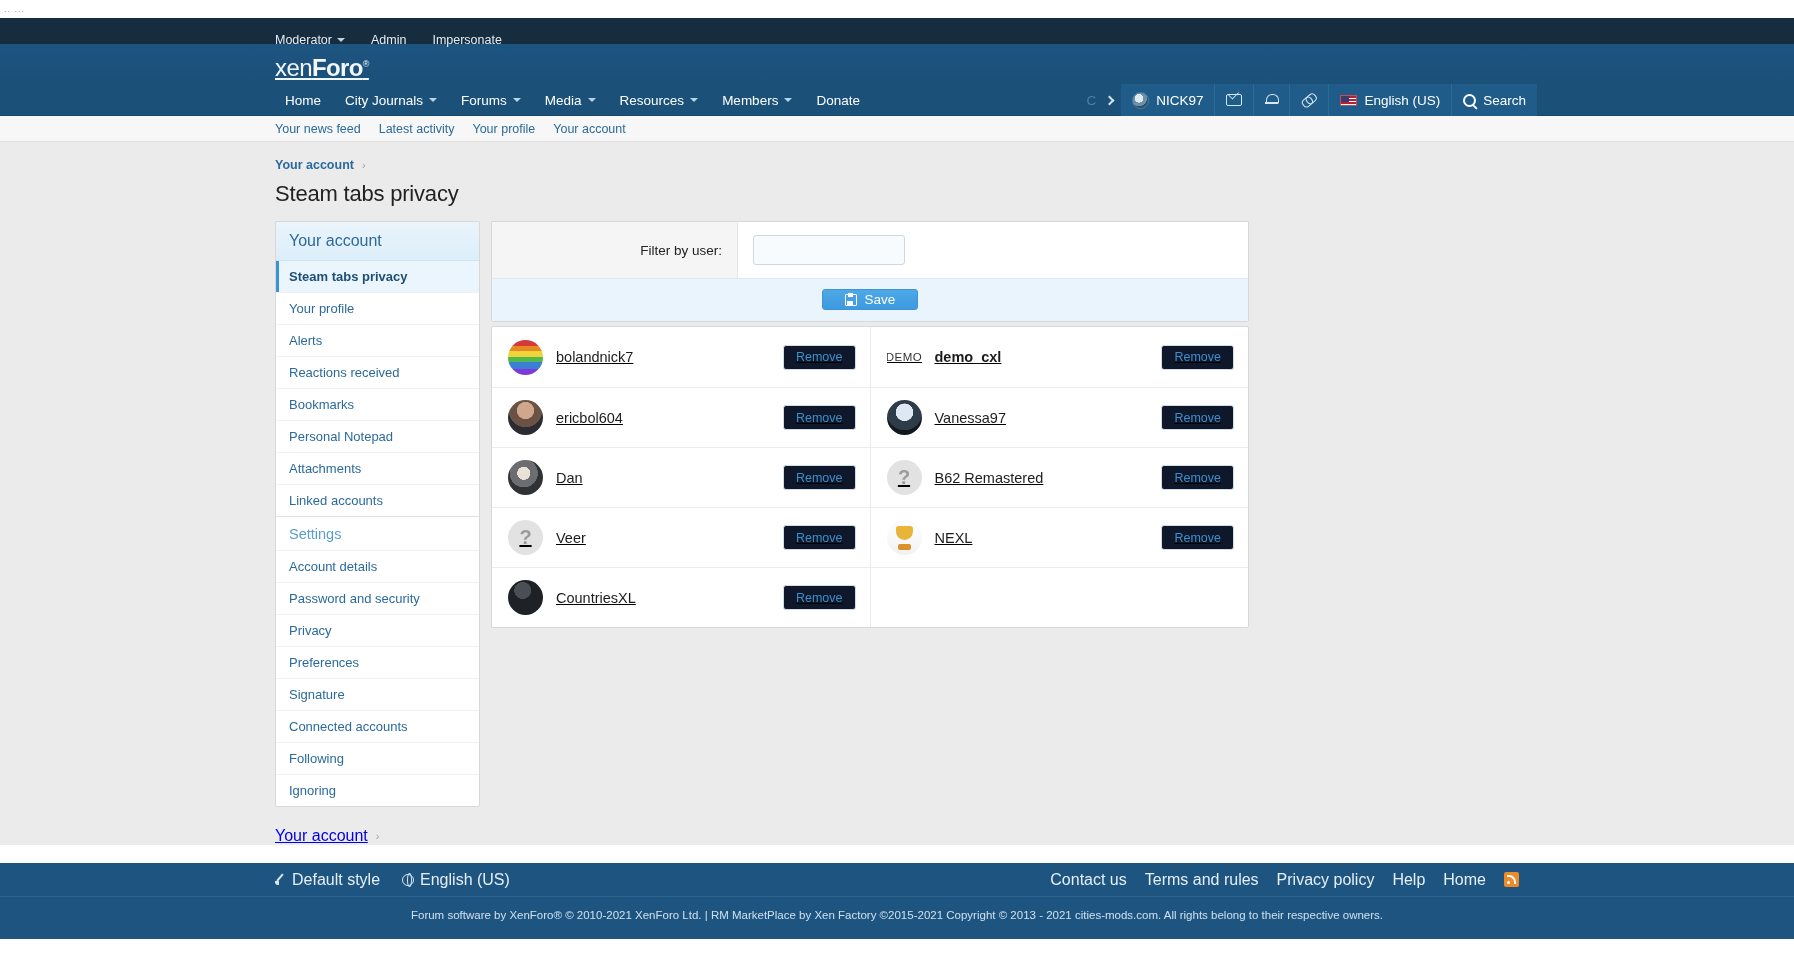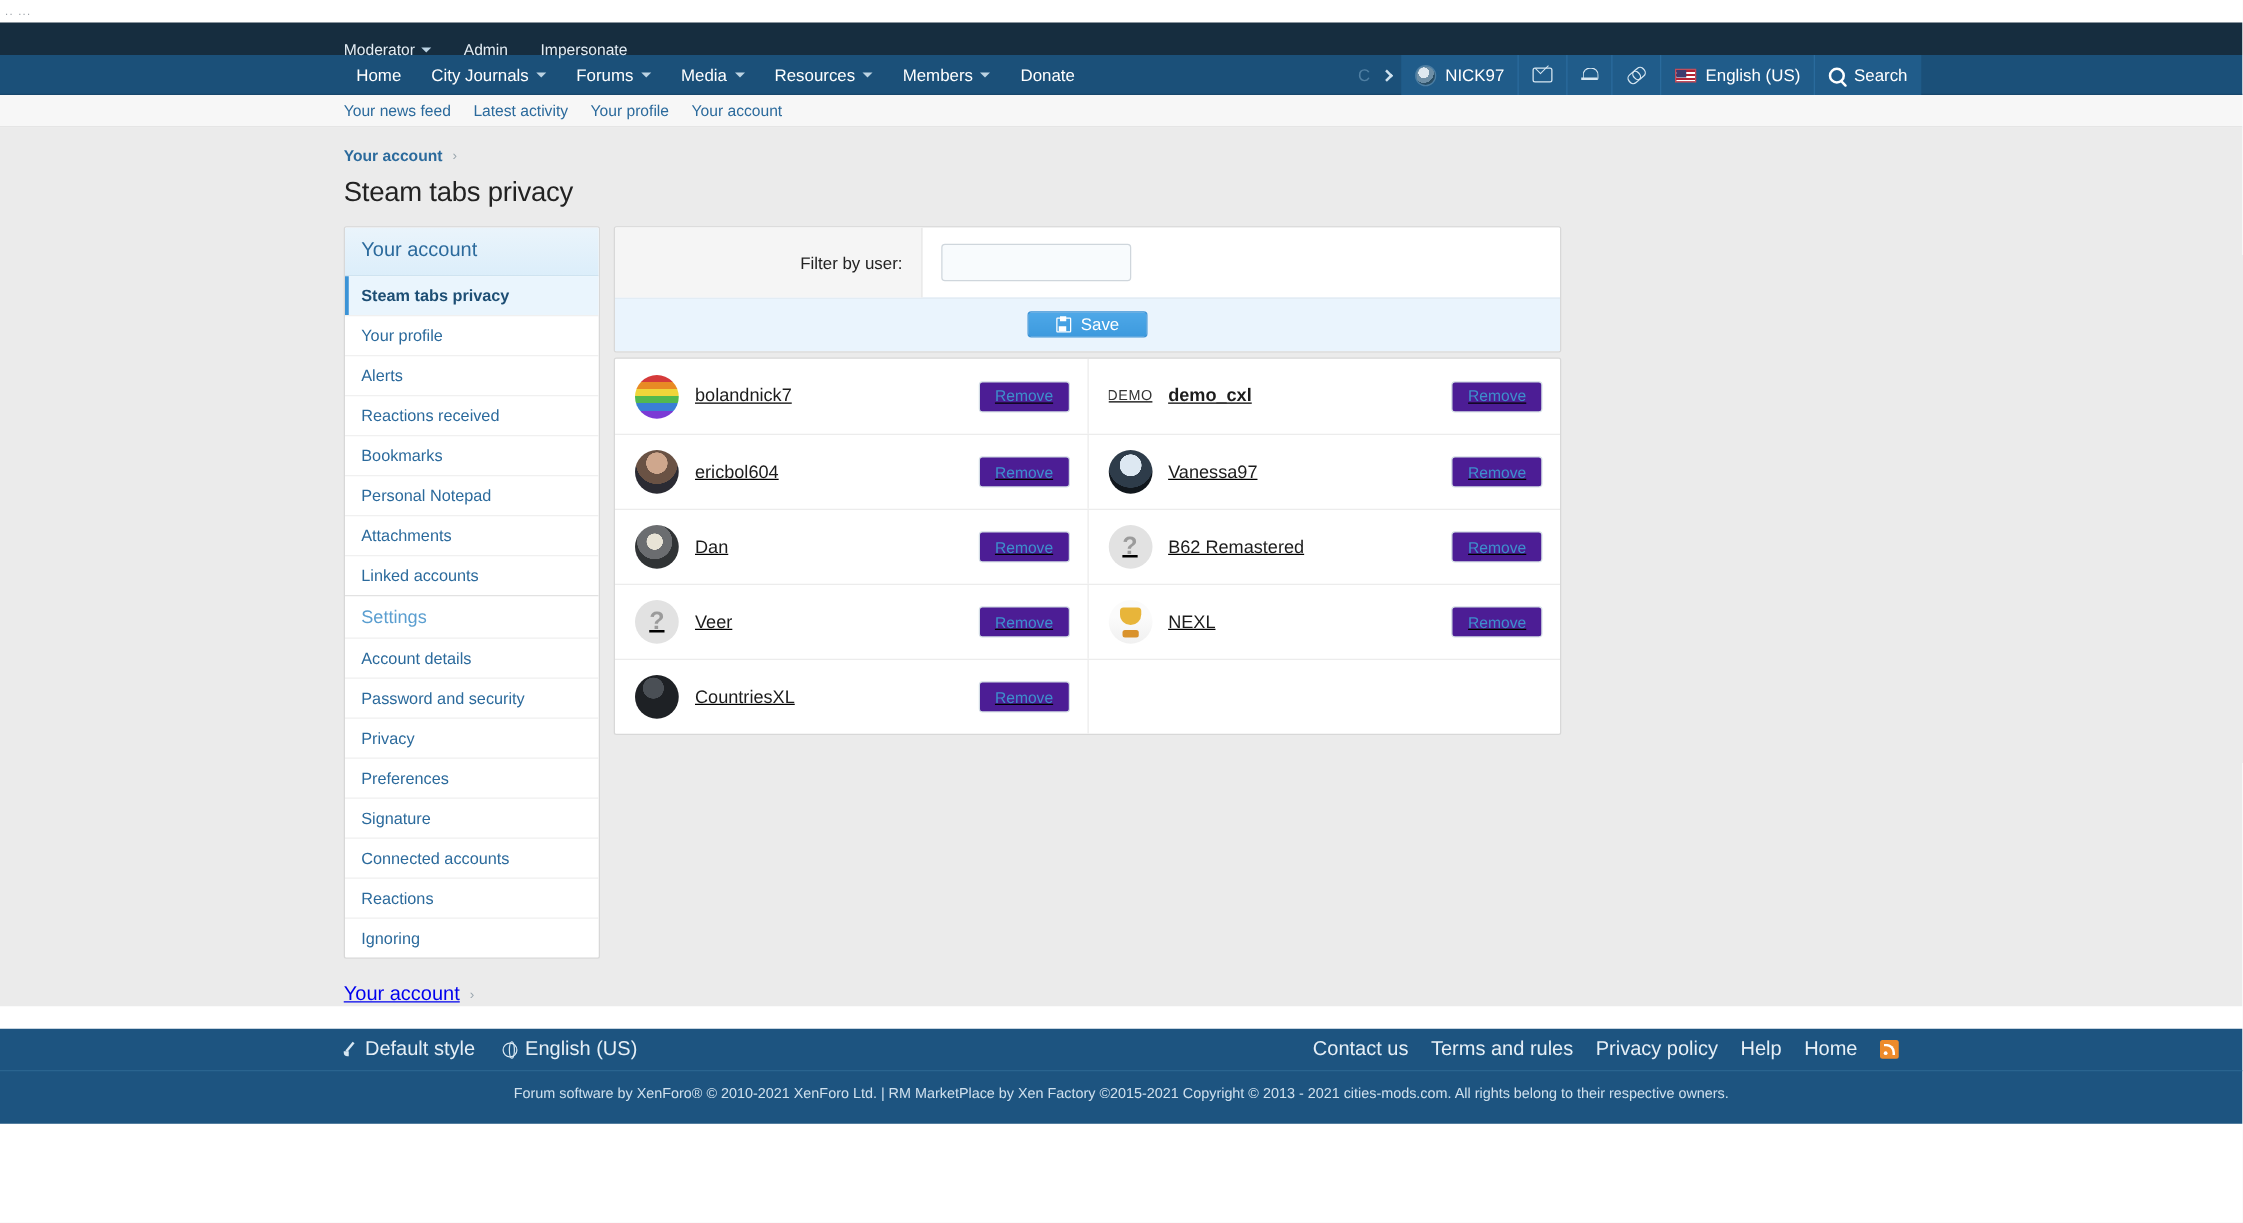--- a/index.html
+++ b/index.html
@@ -249,21 +249,21 @@
     content: ""; position: absolute; left: 11px; bottom: 5px; width: 13px; height: 6px;
     background: #d9922c; border-radius: 2px; z-index: 2;
   }
   .av-demo {
     background: #ffffff; border-radius: 0; display: flex; align-items: center; justify-content: center;
     font-size: 11.5px; color: #333; letter-spacing: 0.5px; font-weight: 400;
   }
   .uname { font-size: 14.5px; color: #1c1c1c; flex: 1; }
   .uname.bold { font-weight: bold; }
   .btn-remove {
-    background: #4c1d95; border: 1px solid #d3dde5; border-radius: 3px;
+    background: #0f172a; border: 1px solid #d3dde5; border-radius: 3px;
     color: #3d8fcc; font-size: 12.5px; padding: 0 12px; height: 25px; cursor: pointer; flex: none;
     font-family: "Liberation Sans", sans-serif;
   }
 
   .crumbs-bottom { padding-left: 18px; margin-top: 20px; margin-bottom: 18px; display: flex; align-items: center; gap: 8px; }
 
   
   .footer-bar { background: #1d5480; width: 100%; height: 33px; }
   .footer-bar .inner { display: flex; align-items: center; height: 33px; padding: 0 18px; }
   .fb-left { display: flex; align-items: center; gap: 22px; }
@@ -321,20 +321,25 @@
       </a>
       <a href="#">
         <span>Admin</span>
       </a>
       <a href="#">
         <span>Impersonate</span>
       </a>
     </div>
   </div>
 
+  <div class="header">
+    <div class="inner">
+      <a href="#" class="logo"><span>xen</span><b>Foro</b><sup>®</sup></a>
+    </div>
+  </div>
 
   <div class="nav">
     <div class="inner">
       <div class="nav-left">
         <a href="#" class="nav-item first">
           <span>Home</span>
         </a>
         <a href="#" class="nav-item">
           <span>City Journals</span>
           <i class="caret-dn"></i>
@@ -428,21 +433,21 @@
 
             <div class="side-sep"></div>
             <a href="#" class="side-group">Settings</a>
 
             <a href="#" class="side-link">Account details</a>
             <a href="#" class="side-link">Password and security</a>
             <a href="#" class="side-link">Privacy</a>
             <a href="#" class="side-link">Preferences</a>
             <a href="#" class="side-link">Signature</a>
             <a href="#" class="side-link">Connected accounts</a>
-            <a href="#" class="side-link">Reactions</a>
+            <a href="#" class="side-link">Following</a>
             <a href="#" class="side-link">Ignoring</a>
           </div>
 
         </div>
 
         <div class="main">
 
           <div class="block">
             <div class="filter-row">
               <div class="filter-label">Filter by user:</div>

